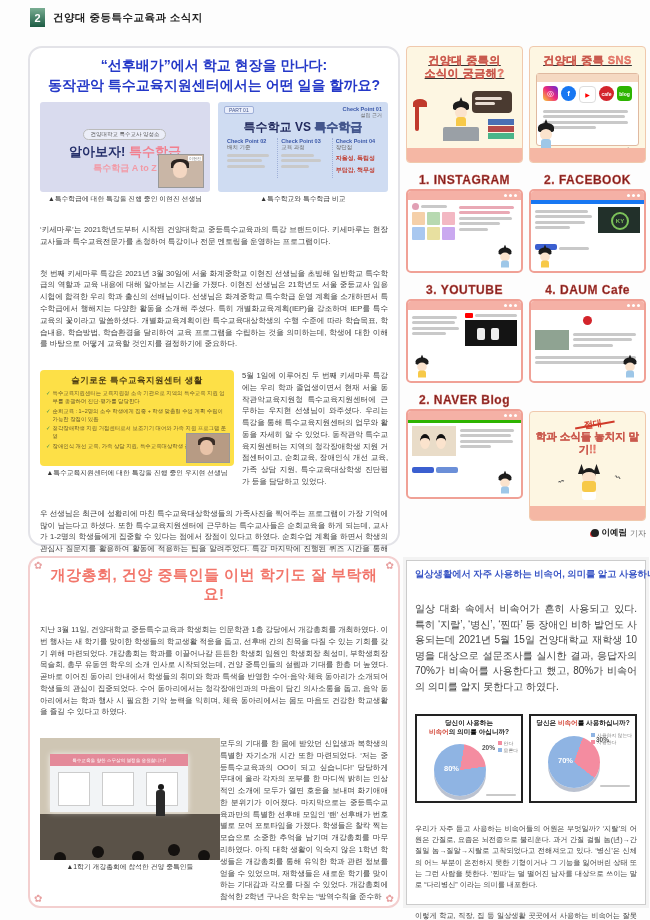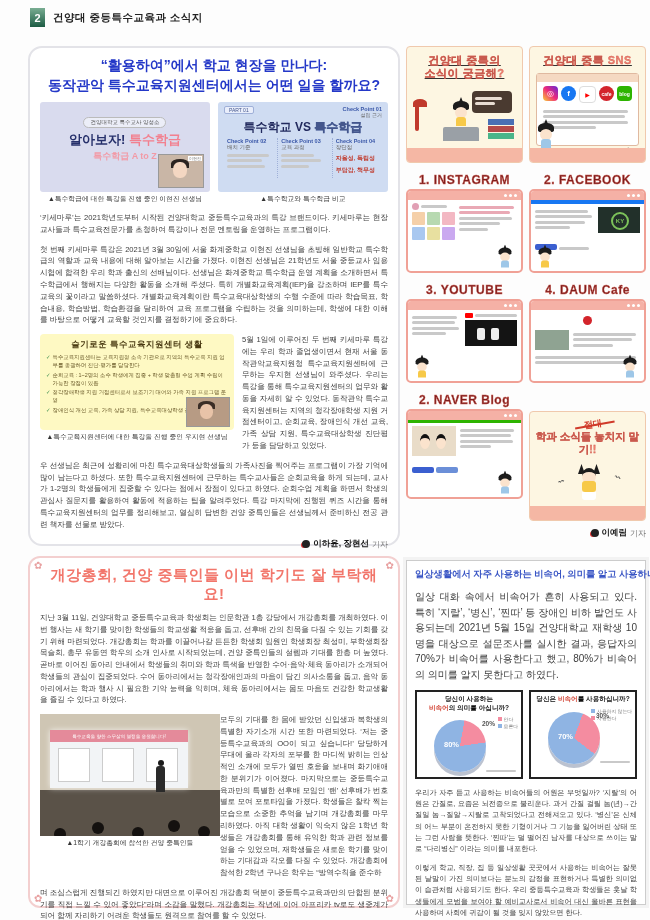--- a/index.html
+++ b/index.html
@@ -5,35 +5,35 @@
   html,body{margin:0;padding:0;background:#fff;}
   .page{position:relative;width:650px;height:920px;background:#fdfdfd;overflow:hidden;
         font-family:"Liberation Sans","DejaVu Sans",sans-serif;color:#333;}
   
   .hdr{position:absolute;left:30px;top:8px;display:flex;align-items:center;gap:8px;}
   .pagenum{width:15px;height:19px;background:linear-gradient(180deg,#79ad92,#1d5c44);
            color:#fff;font-weight:bold;font-size:11px;display:flex;align-items:center;justify-content:center;}
   .masthead{font-size:10.5px;font-weight:bold;color:#222;letter-spacing:.5px;}
   
   .box{position:absolute;background:#fff;}
-  .body-txt{font-size:7.6px;line-height:1.55;text-align:justify;color:#3c3c3c;margin:8px 0;}
+  .body-txt{font-size:7.6px;line-height:1.55;text-align:justify;color:#3c3c3c;margin:20px 0;}
   .cap{font-size:6.8px;color:#333;text-align:center;margin-top:2px;}
   .byline{display:flex;justify-content:flex-end;align-items:center;gap:3px;margin-top:4px;}
   .byline b{font-size:8.5px;color:#111;}
   .byline span.suffix{font-size:8px;color:#777;}
   .rep-icon{width:8px;height:8px;border-radius:50%;background:#222;display:inline-block;
             box-shadow:-2px 1px 0 -1px #d33;}
   .bar{height:3px;background:#c9c9c9;border-radius:2px;margin:2.5px 0;}
   .bar.pink{background:#e9a9b5;}
   
   .kise{left:28px;top:46px;width:372px;height:500px;border:2px solid #e3e3e8;border-radius:14px;padding:8px 10px;box-sizing:border-box;}
   .kise-title{font-size:14px;font-weight:bold;color:#2438c8;text-align:center;line-height:1.4;}
   .thumbs{display:flex;gap:8px;margin-top:7px;}
   .thumb{width:172px;height:90px;border-radius:3px;position:relative;overflow:hidden;box-sizing:border-box;}
-  .thumb1{background:#d9dbee;text-align:center;padding-top:8px;}
+  .thumb1{background:#d9dbee;text-align:center;padding-top:20px;}
   .t1-badge{display:inline-block;font-size:5.5px;color:#555;background:#eceef8;border:1px solid #bbb;
             border-radius:6px;padding:1px 6px;}
   .t1-title{font-size:13px;font-weight:bold;color:#26306b;margin-top:3px;}
   .t1-title .accent{color:#f2808f;}
   .t1-sub{font-size:9px;font-weight:bold;color:#f29aa6;margin-top:1px;}
   .webcam{position:absolute;right:6px;bottom:4px;width:44px;height:32px;background:#c9b6a6;border:1px solid #999;}
   .webcam .face{position:absolute;left:14px;top:7px;width:14px;height:16px;border-radius:45%;background:#f4d7c2;}
   .webcam .hair{position:absolute;left:12px;top:4px;width:18px;height:9px;border-radius:50% 50% 0 0;background:#2b2320;}
   .webcam .tag{position:absolute;right:1px;top:1px;font-size:4px;background:#fff;color:#777;padding:0 1px;}
   .thumb2{background:#cfdcf2;padding:4px 6px;font-size:5.5px;}
@@ -44,21 +44,21 @@
   .t2-title{text-align:center;font-size:12px;font-weight:bold;color:#222a5e;margin:1px 0 2px;}
   .t2-title .accent{color:#7f98d8;-webkit-text-stroke:.4px #44568c;}
   .t2-cols{display:flex;gap:4px;}
   .t2-col{flex:1;border-left:1px dotted #9fb0d8;padding-left:3px;}
   .t2-col:first-child{border-left:none;}
   .t2-red{color:#c0392b;font-weight:bold;font-size:6px;margin:3px 0;}
   .caps{display:flex;gap:8px;}
   .caps .cap{width:172px;}
   .kise-cols{display:flex;gap:8px;margin-top:2px;}
   .infobox-wrap{width:194px;flex:none;}
-  .infobox{background:#fef9c3;border-radius:4px;padding:5px 6px;position:relative;height:96px;box-sizing:border-box;}
+  .infobox{background:#fde047;border-radius:4px;padding:5px 6px;position:relative;height:96px;box-sizing:border-box;}
   .infobox h4{margin:0 0 3px;font-size:8.5px;color:#4a3a12;text-align:center;letter-spacing:.5px;}
   .infobox ul{margin:0;padding:0;list-style:none;}
   .infobox li{font-size:5.4px;color:#6a5a2a;line-height:1.45;margin-bottom:2px;display:flex;gap:2px;}
   .tick{color:#3f8f4f;font-weight:bold;}
   .ib-photo{position:absolute;right:4px;bottom:3px;width:42px;height:28px;background:#b79b84;border:1px solid #999;}
   .ib-photo .face{position:absolute;left:13px;top:6px;width:13px;height:15px;border-radius:45%;background:#e8c3a8;}
   .ib-photo .hair{position:absolute;left:11px;top:3px;width:17px;height:8px;border-radius:50% 50% 0 0;background:#3a2d26;}
   
   .sns{left:406px;top:46px;width:240px;}
   .sns-grid{display:grid;grid-template-columns:117px 117px;gap:6px;}
@@ -130,21 +130,21 @@
 
 <div class="page">
 
   <div class="hdr">
     <div class="pagenum">2</div>
     <div class="masthead">건양대 중등특수교육과 소식지</div>
   </div>
 
   <div class="box kise">
     <div class="kise-title">
-      <div>“활용하여”에서 학교 현장을 만나다:</div>
+      <div>“선후배가”에서 학교 현장을 만나다:</div>
       <div>동작관악 특수교육지원센터에서는 어떤 일을 할까요?</div>
     </div>
 
     <div class="thumbs">
       <div class="thumb thumb1">
         <span class="t1-badge">건양대학교 특수교사 양성소</span>
         <div class="t1-title">
           <span>알아보자!</span>
           <span class="accent">특수학급</span>
         </div>

